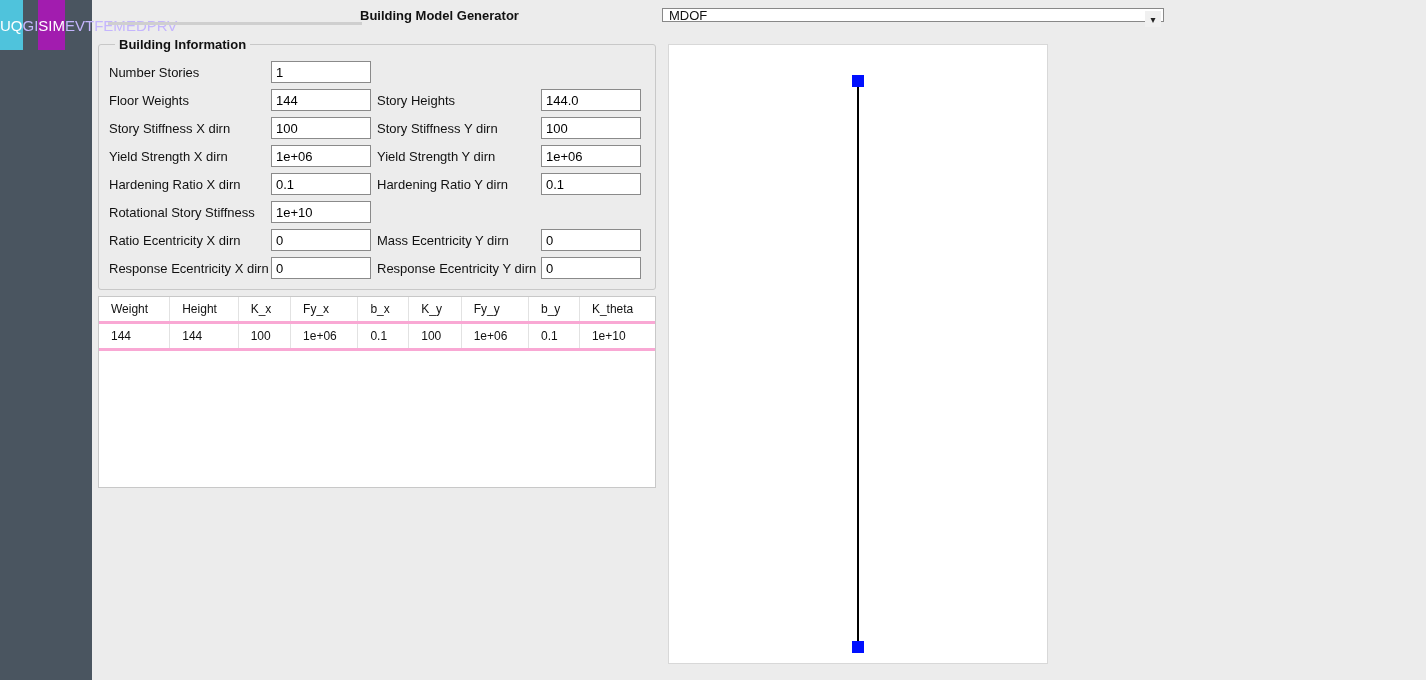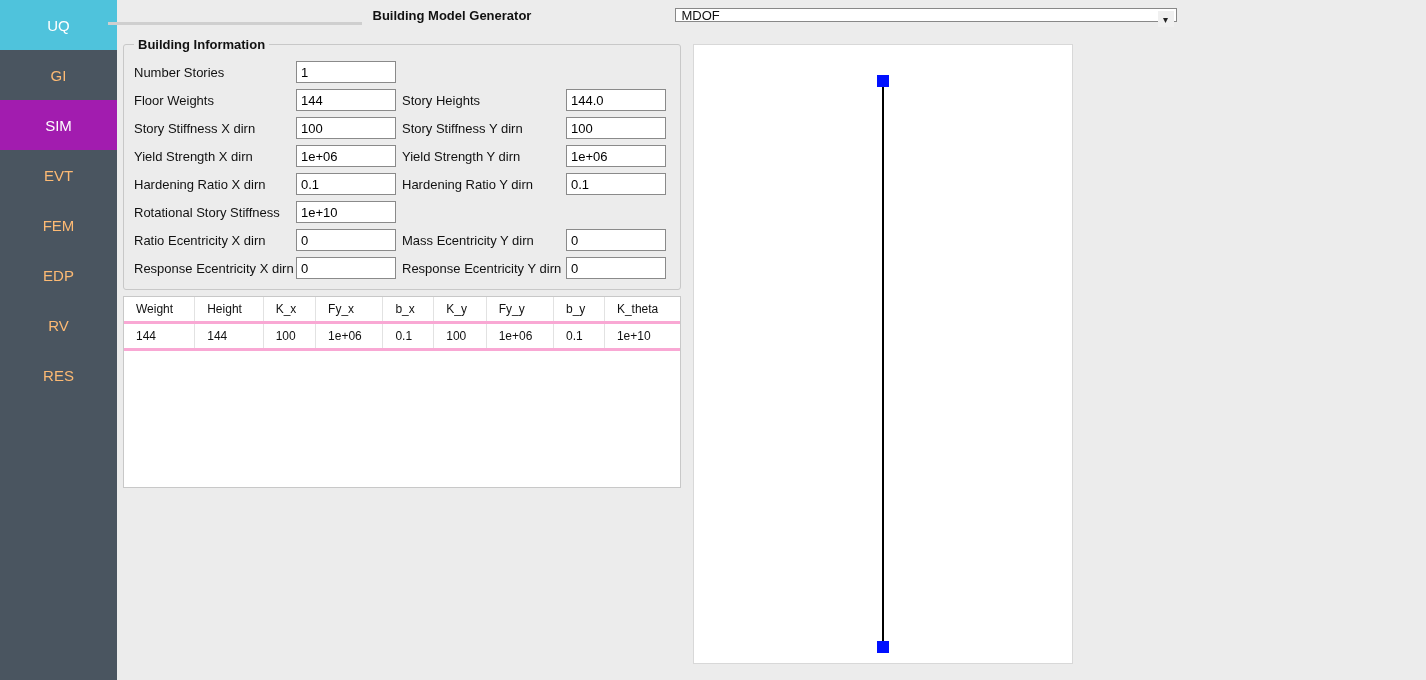--- a/index.html
+++ b/index.html
@@ -12,31 +12,31 @@
     color: #111;
     overflow: hidden;
   }
   .app {
     display: flex;
     width: 100%;
     height: 100%;
   }
   
   .sidebar {
-    width: 117px;
+    width: 92px;
     background: #4a5560;
     display: flex;
-    flex-direction: column;
+    flex-direction: row;
   }
   .sidebar-item {
     height: 50px;
     display: flex;
     align-items: center;
     justify-content: center;
-    color: #fdba74;
+    color: #c4b5fd;
     font-size: 15px;
     cursor: pointer;
     user-select: none;
   }
   .sidebar-item.active {
     background: #4fc3dc;
     color: #ffffff;
   }
   .sidebar-item.current {
     background: #a21caf;
@@ -116,21 +116,21 @@
   .groupbox {
     border: 1px solid #c8c8c8;
     border-radius: 3px;
     padding: 16px 10px 10px 10px;
     position: relative;
     background: #ececec;
   }
   .groupbox-title {
     position: absolute;
     top: -8px;
-    left: 10px;
+    left: 16px;
     background: #ececec;
     padding: 0 4px;
     font-weight: bold;
     font-size: 13px;
   }
   .form-grid {
     display: grid;
     grid-template-columns: 160px 100px 166px 100px;
     column-gap: 2px;
     row-gap: 6px;
@@ -208,23 +208,20 @@
         <span>EVT</span>
       </div>
     <div class="sidebar-item">
         <span>FEM</span>
       </div>
     <div class="sidebar-item">
         <span>EDP</span>
       </div>
     <div class="sidebar-item">
         <span>RV</span>
-      </div>
-    <div class="sidebar-item">
-        <span>RES</span>
       </div>
   </div>
 
   <div class="main">
     <div class="header-row">
       <div class="header-title">Building Model Generator</div>
       <div class="generator-select">
         <span>MDOF</span>
         <span class="arrow">▾</span>
       </div>

